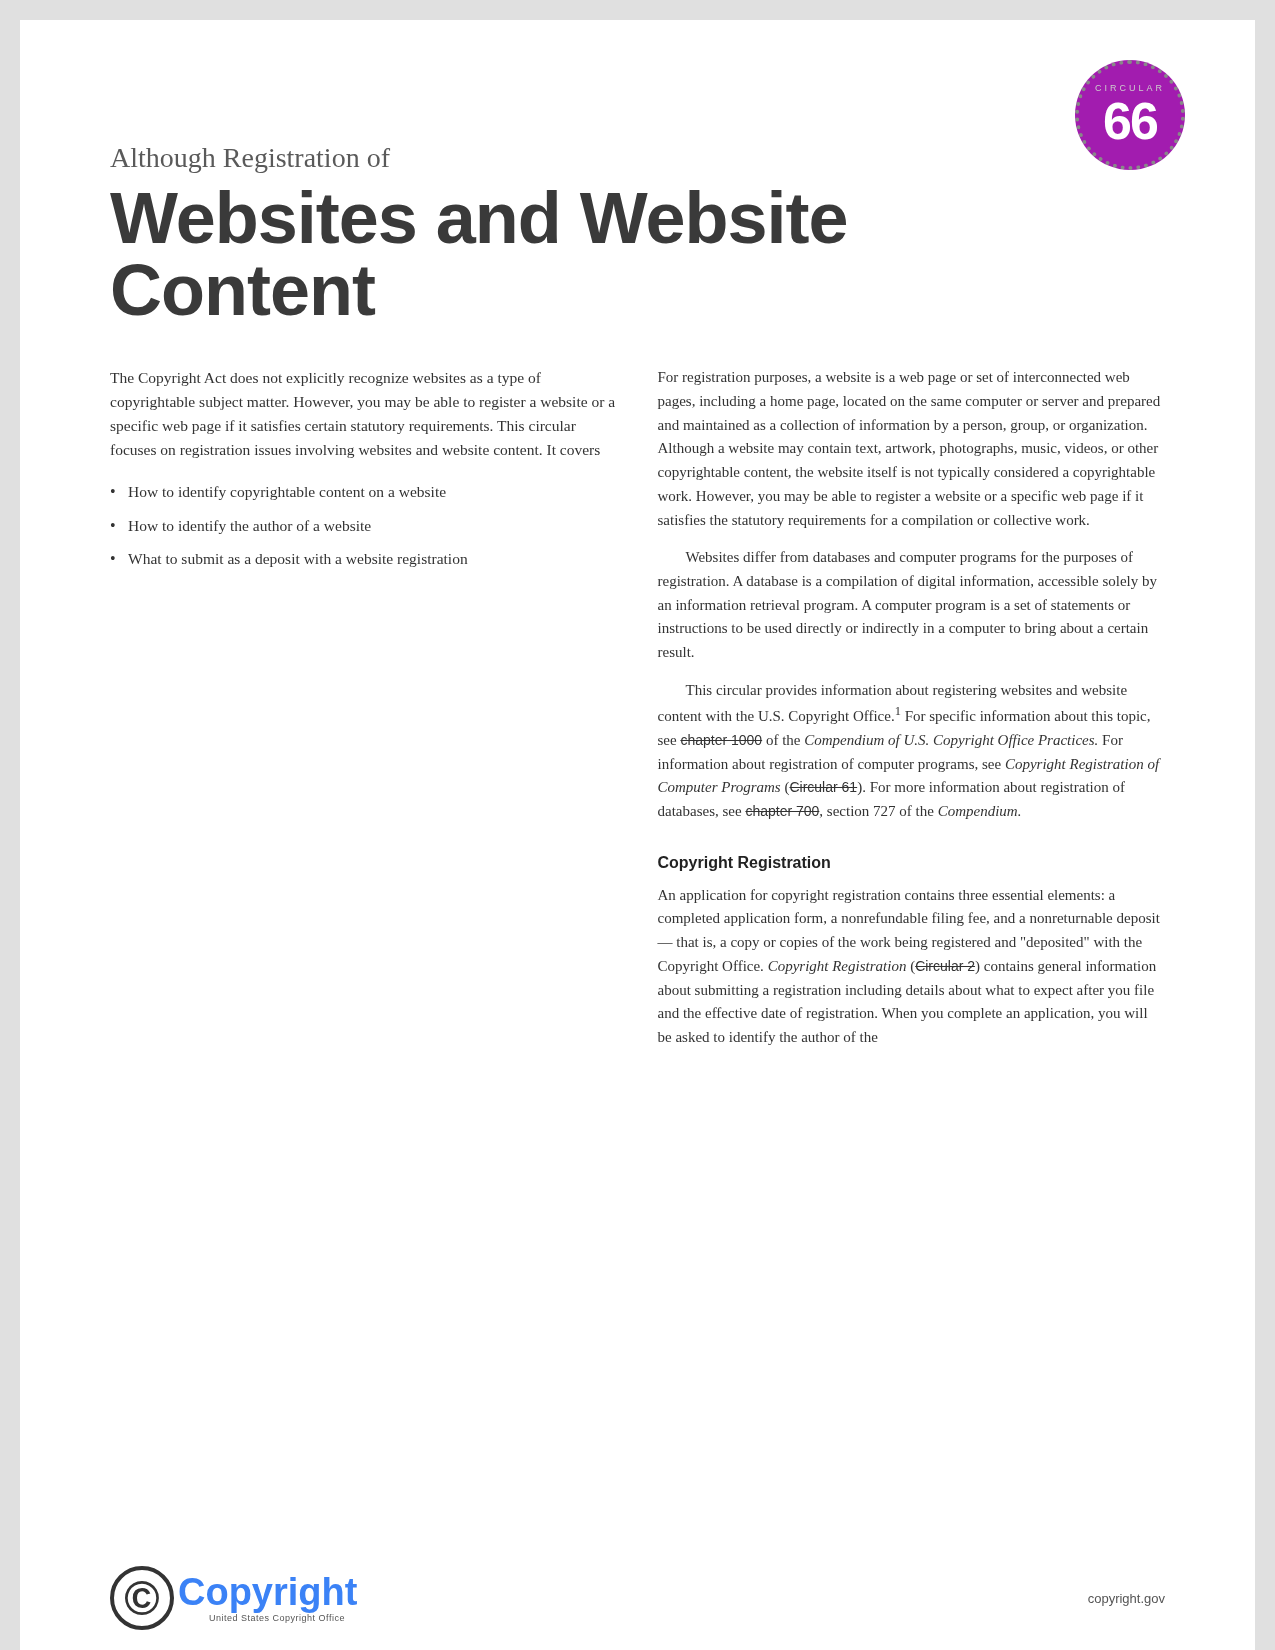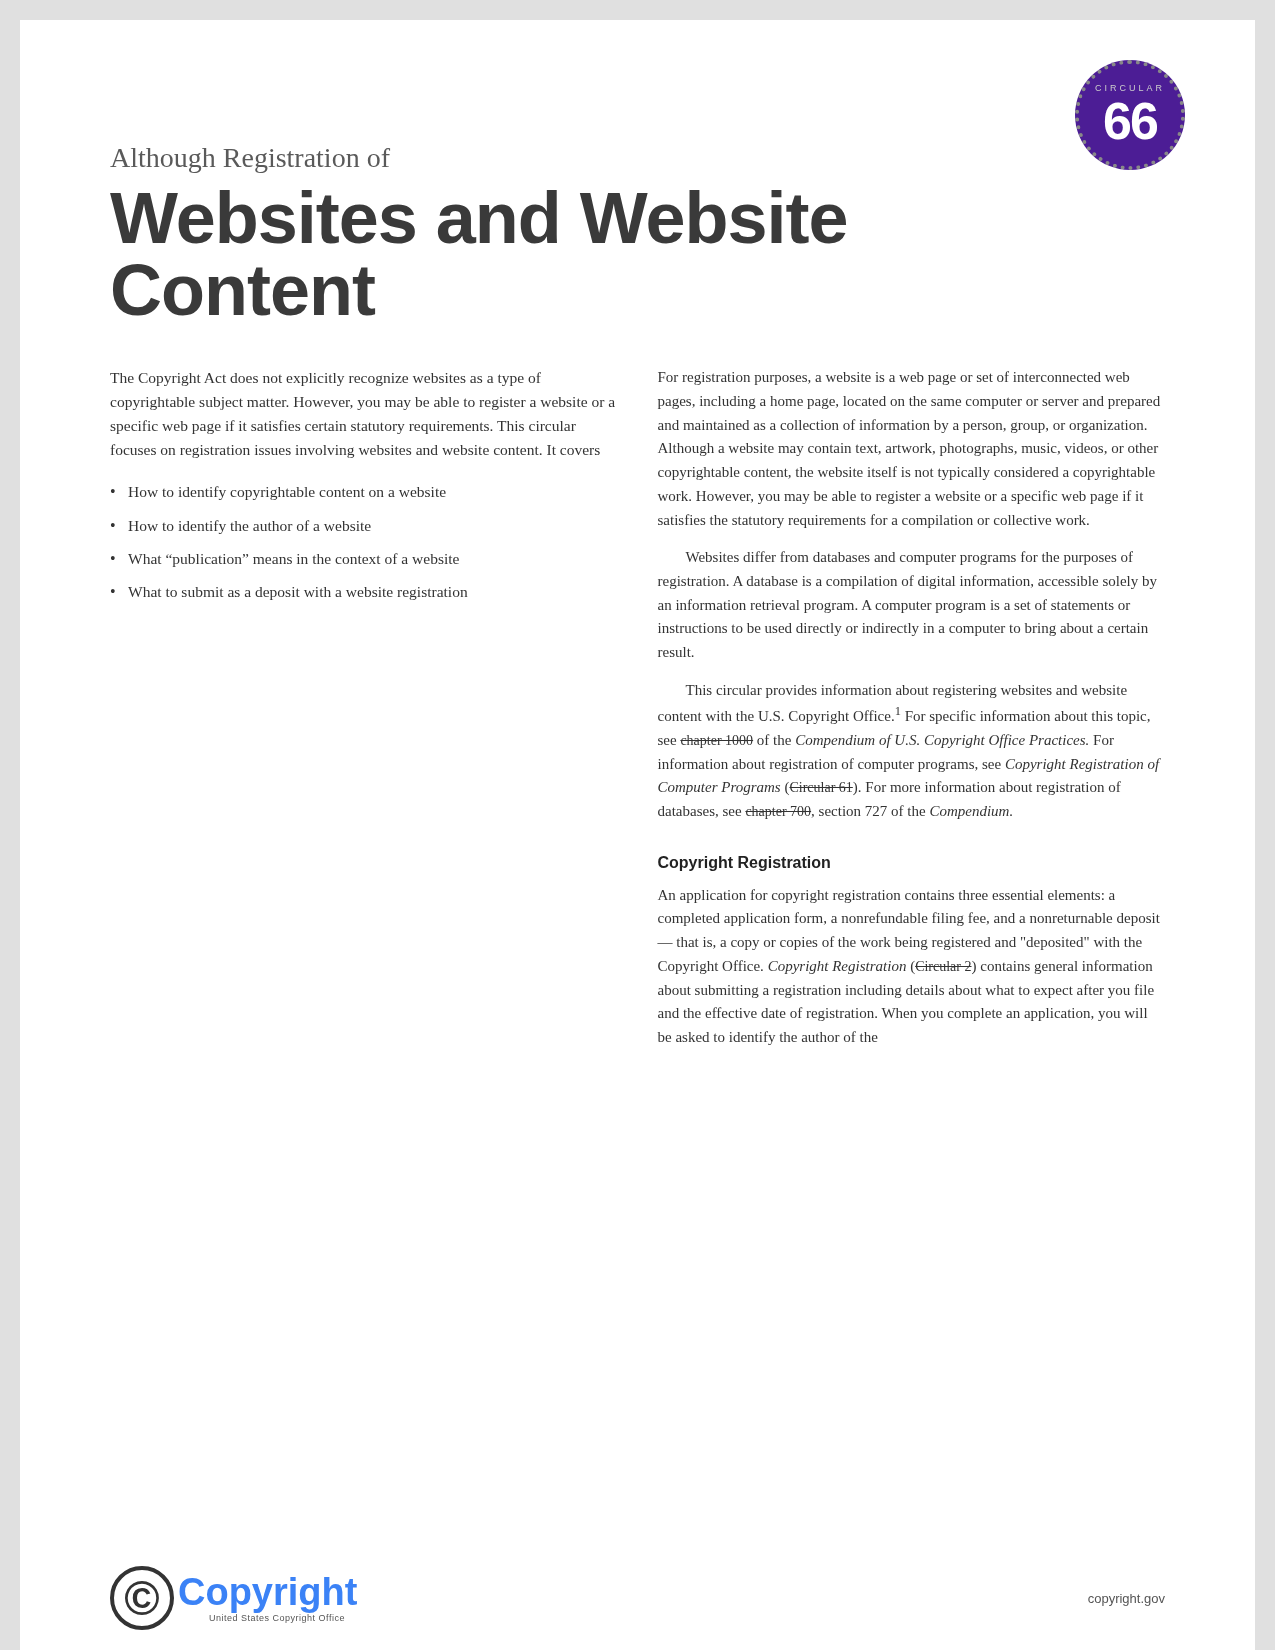--- a/index.html
+++ b/index.html
@@ -28,21 +28,21 @@
       top: 40px;
       right: 70px;
       width: 110px;
       height: 110px;
     }
 
     .circular-badge .badge-outer {
       width: 110px;
       height: 110px;
       border-radius: 50%;
-      background: #4c1d95;
+      background: #a21caf;
       display: flex;
       flex-direction: column;
       align-items: center;
       justify-content: center;
       border: 4px dotted #888;
       position: relative;
     }
 
     .badge-circular-text {
       font-size: 9px;
@@ -143,21 +143,21 @@
     .right-para.indented {
       text-indent: 28px;
     }
 
     .italic-title {
       font-style: italic;
     }
 
     .strikethrough-style {
       text-decoration: line-through;
-      font-family: Liberation Serif, serif;
+      font-family: Liberation Sans, sans-serif;
       font-size: 14px;
     }
 
     
     .copyright-reg-section {
       margin-top: 30px;
     }
 
     .section-heading {
       font-size: 16px;
@@ -213,23 +213,20 @@
   <div class="content-area">
 
     <div class="left-column">
       <p class="intro-text">The Copyright Act does not explicitly recognize websites as a type of copyrightable subject matter. However, you may be able to register a website or a specific web page if it satisfies certain statutory requirements. This circular focuses on registration issues involving websites and website content. It covers</p>
       <ul class="bullet-list">
         <li class="bullet-list-item">
           <span>How to identify copyrightable content on a website</span>
         </li>
         <li class="bullet-list-item">
           <span>How to identify the author of a website</span>
-        </li>
-        <li class="bullet-list-item">
-          <span>What “publication” means in the context of a website</span>
         </li>
         <li class="bullet-list-item">
           <span>What to submit as a deposit with a website registration</span>
         </li>
       </ul>
     </div>
 
     <div class="right-column">
       <p class="right-para">For registration purposes, a website is a web page or set of interconnected web pages, including a home page, located on the same computer or server and prepared and maintained as a collection of information by a person, group, or organization. Although a website may contain text, artwork, photographs, music, videos, or other copyrightable content, the website itself is not typically considered a copyrightable work. However, you may be able to register a website or a specific web page if it satisfies the statutory requirements for a compilation or collective work.</p>
 

